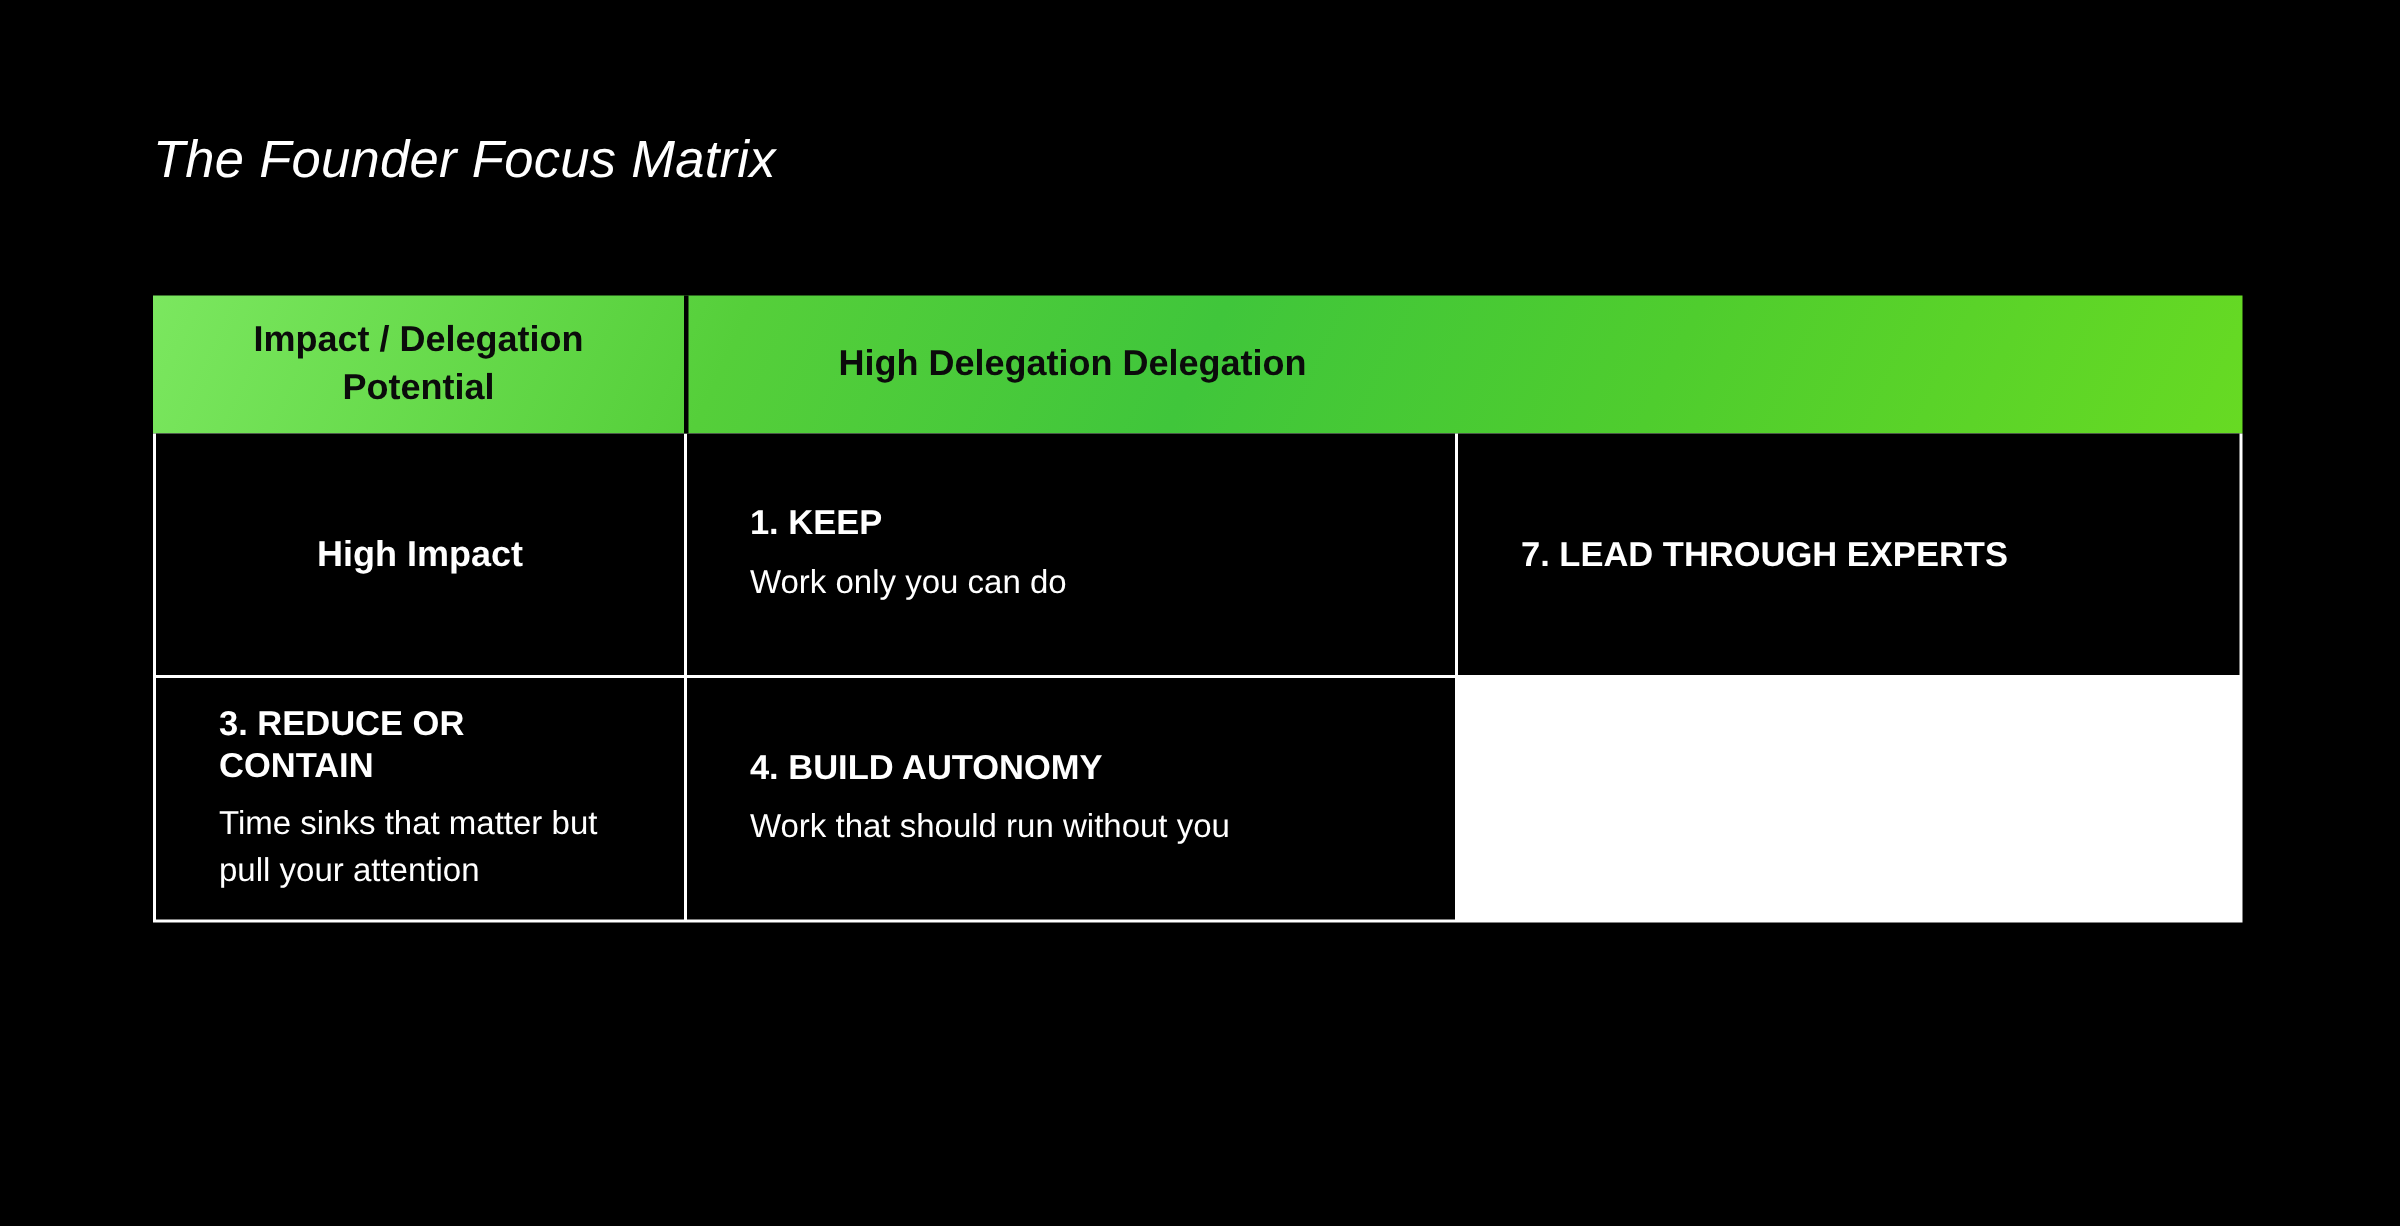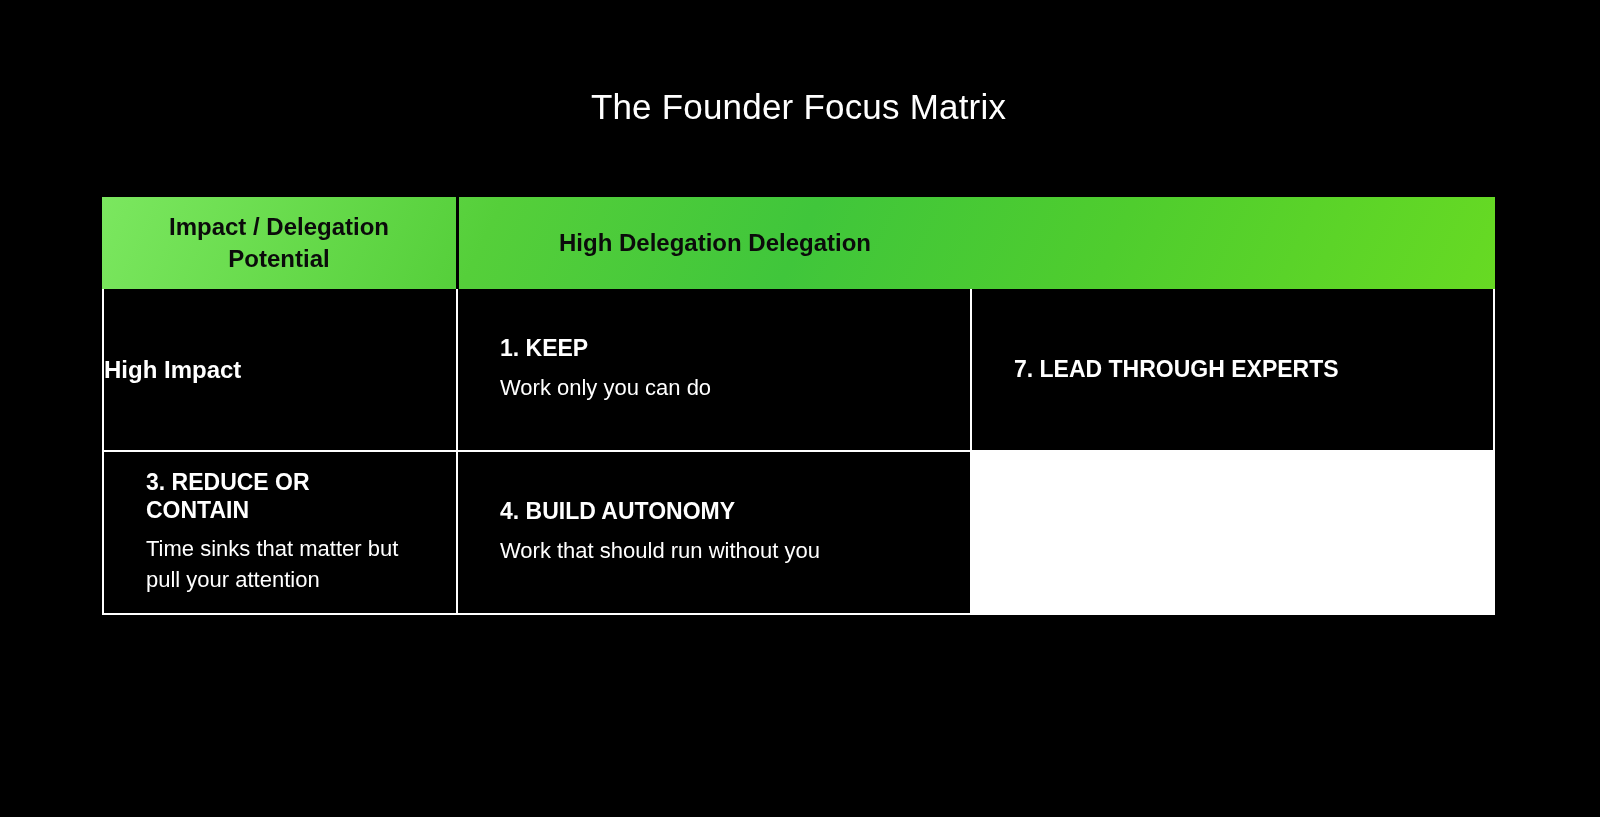--- a/index.html
+++ b/index.html
@@ -15,26 +15,26 @@
     background:var(--page-background);
     font-family:"Liberation Sans", sans-serif;
     position:relative;
     overflow:hidden;
   }
   .page{position:absolute;inset:0;}
   .title{
     position:absolute;
     top:88px;left:102px;width:1393px;
     margin:0;
-    text-align:center;
     color:#ffffff;
     font-size:35px;
     font-weight:500;
     letter-spacing:0.2px;
     line-height:1.1;
+    font-style:italic;
   }
   .matrix{
     position:absolute;
     left:102px;top:197px;
     width:1393px;
   }
   .header-row{
     display:grid;
     grid-template-columns:354fr 515fr 524fr;
     height:92px;
@@ -67,20 +67,21 @@
     gap:2px;
     padding:0 2px 2px 2px;
   }
   .body-grid > div{
     background:#000000;
     color:var(--body-text);
   }
   .rcell{
     display:flex;
     align-items:center;
+    justify-content:center;
     text-align:center;
     font-size:24px;
     font-weight:700;
   }
   .qcell{
     display:flex;
     flex-direction:column;
     justify-content:center;
     align-items:flex-start;
     padding:0 48px 0 42px;

